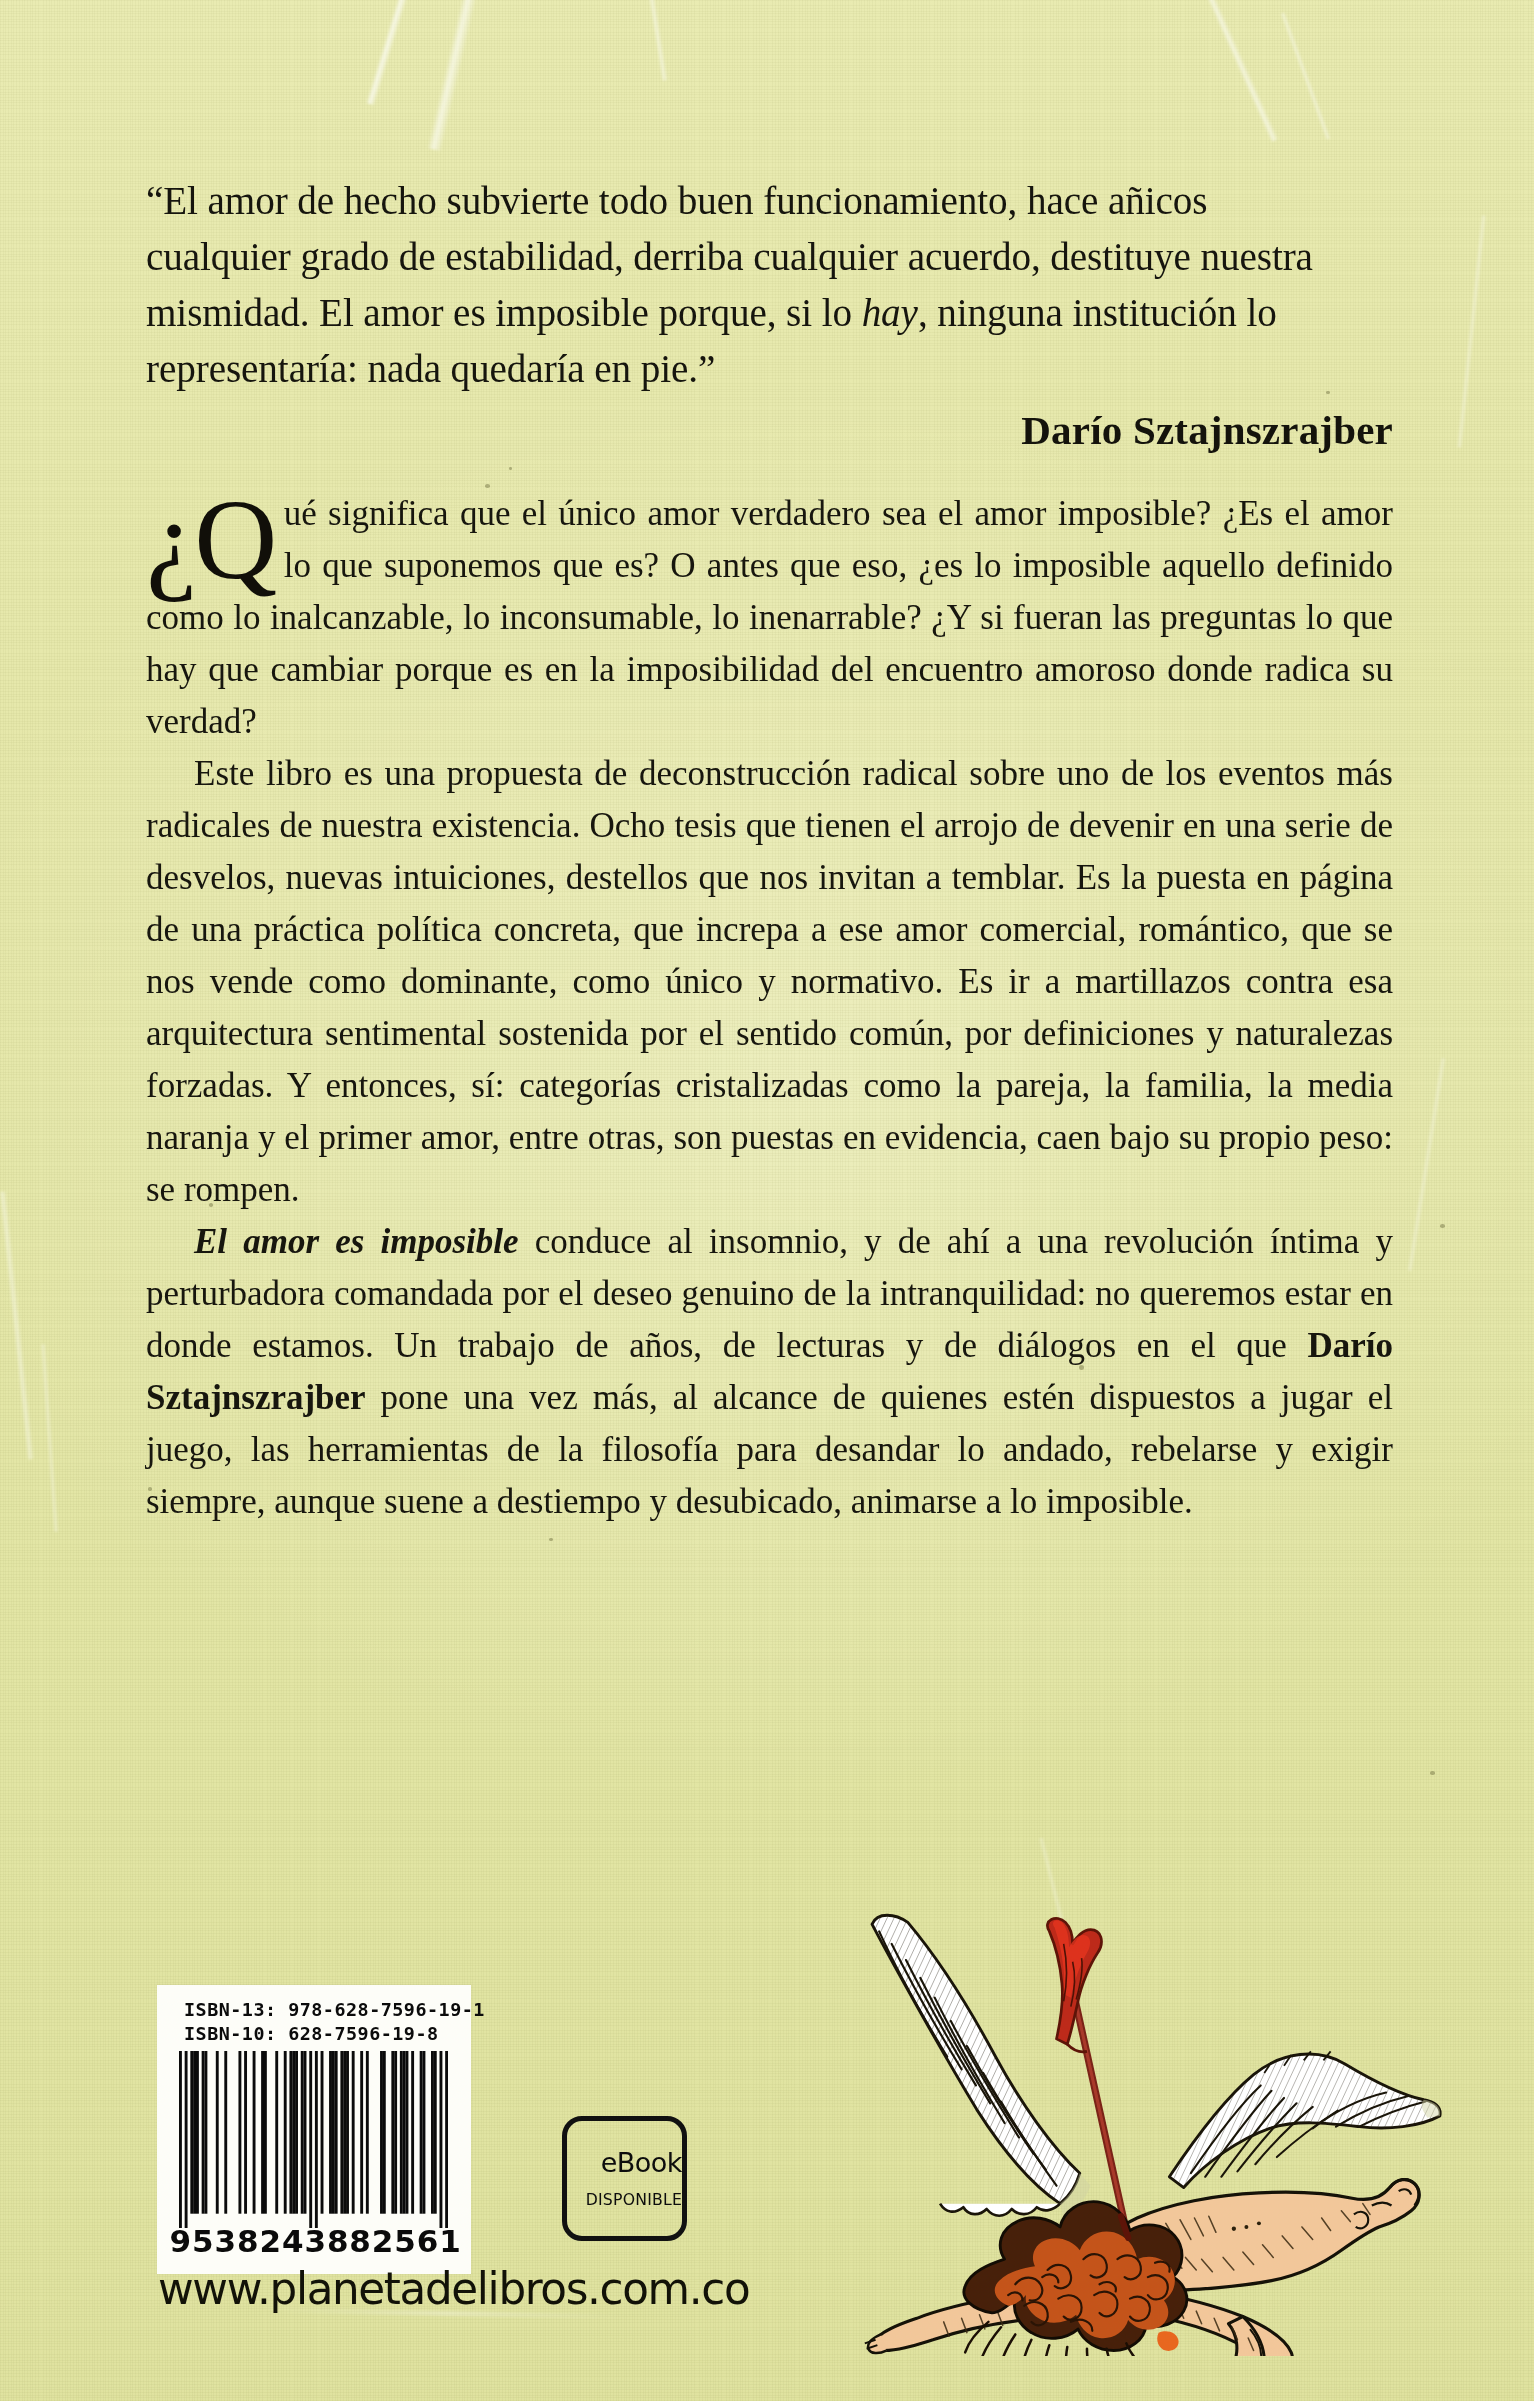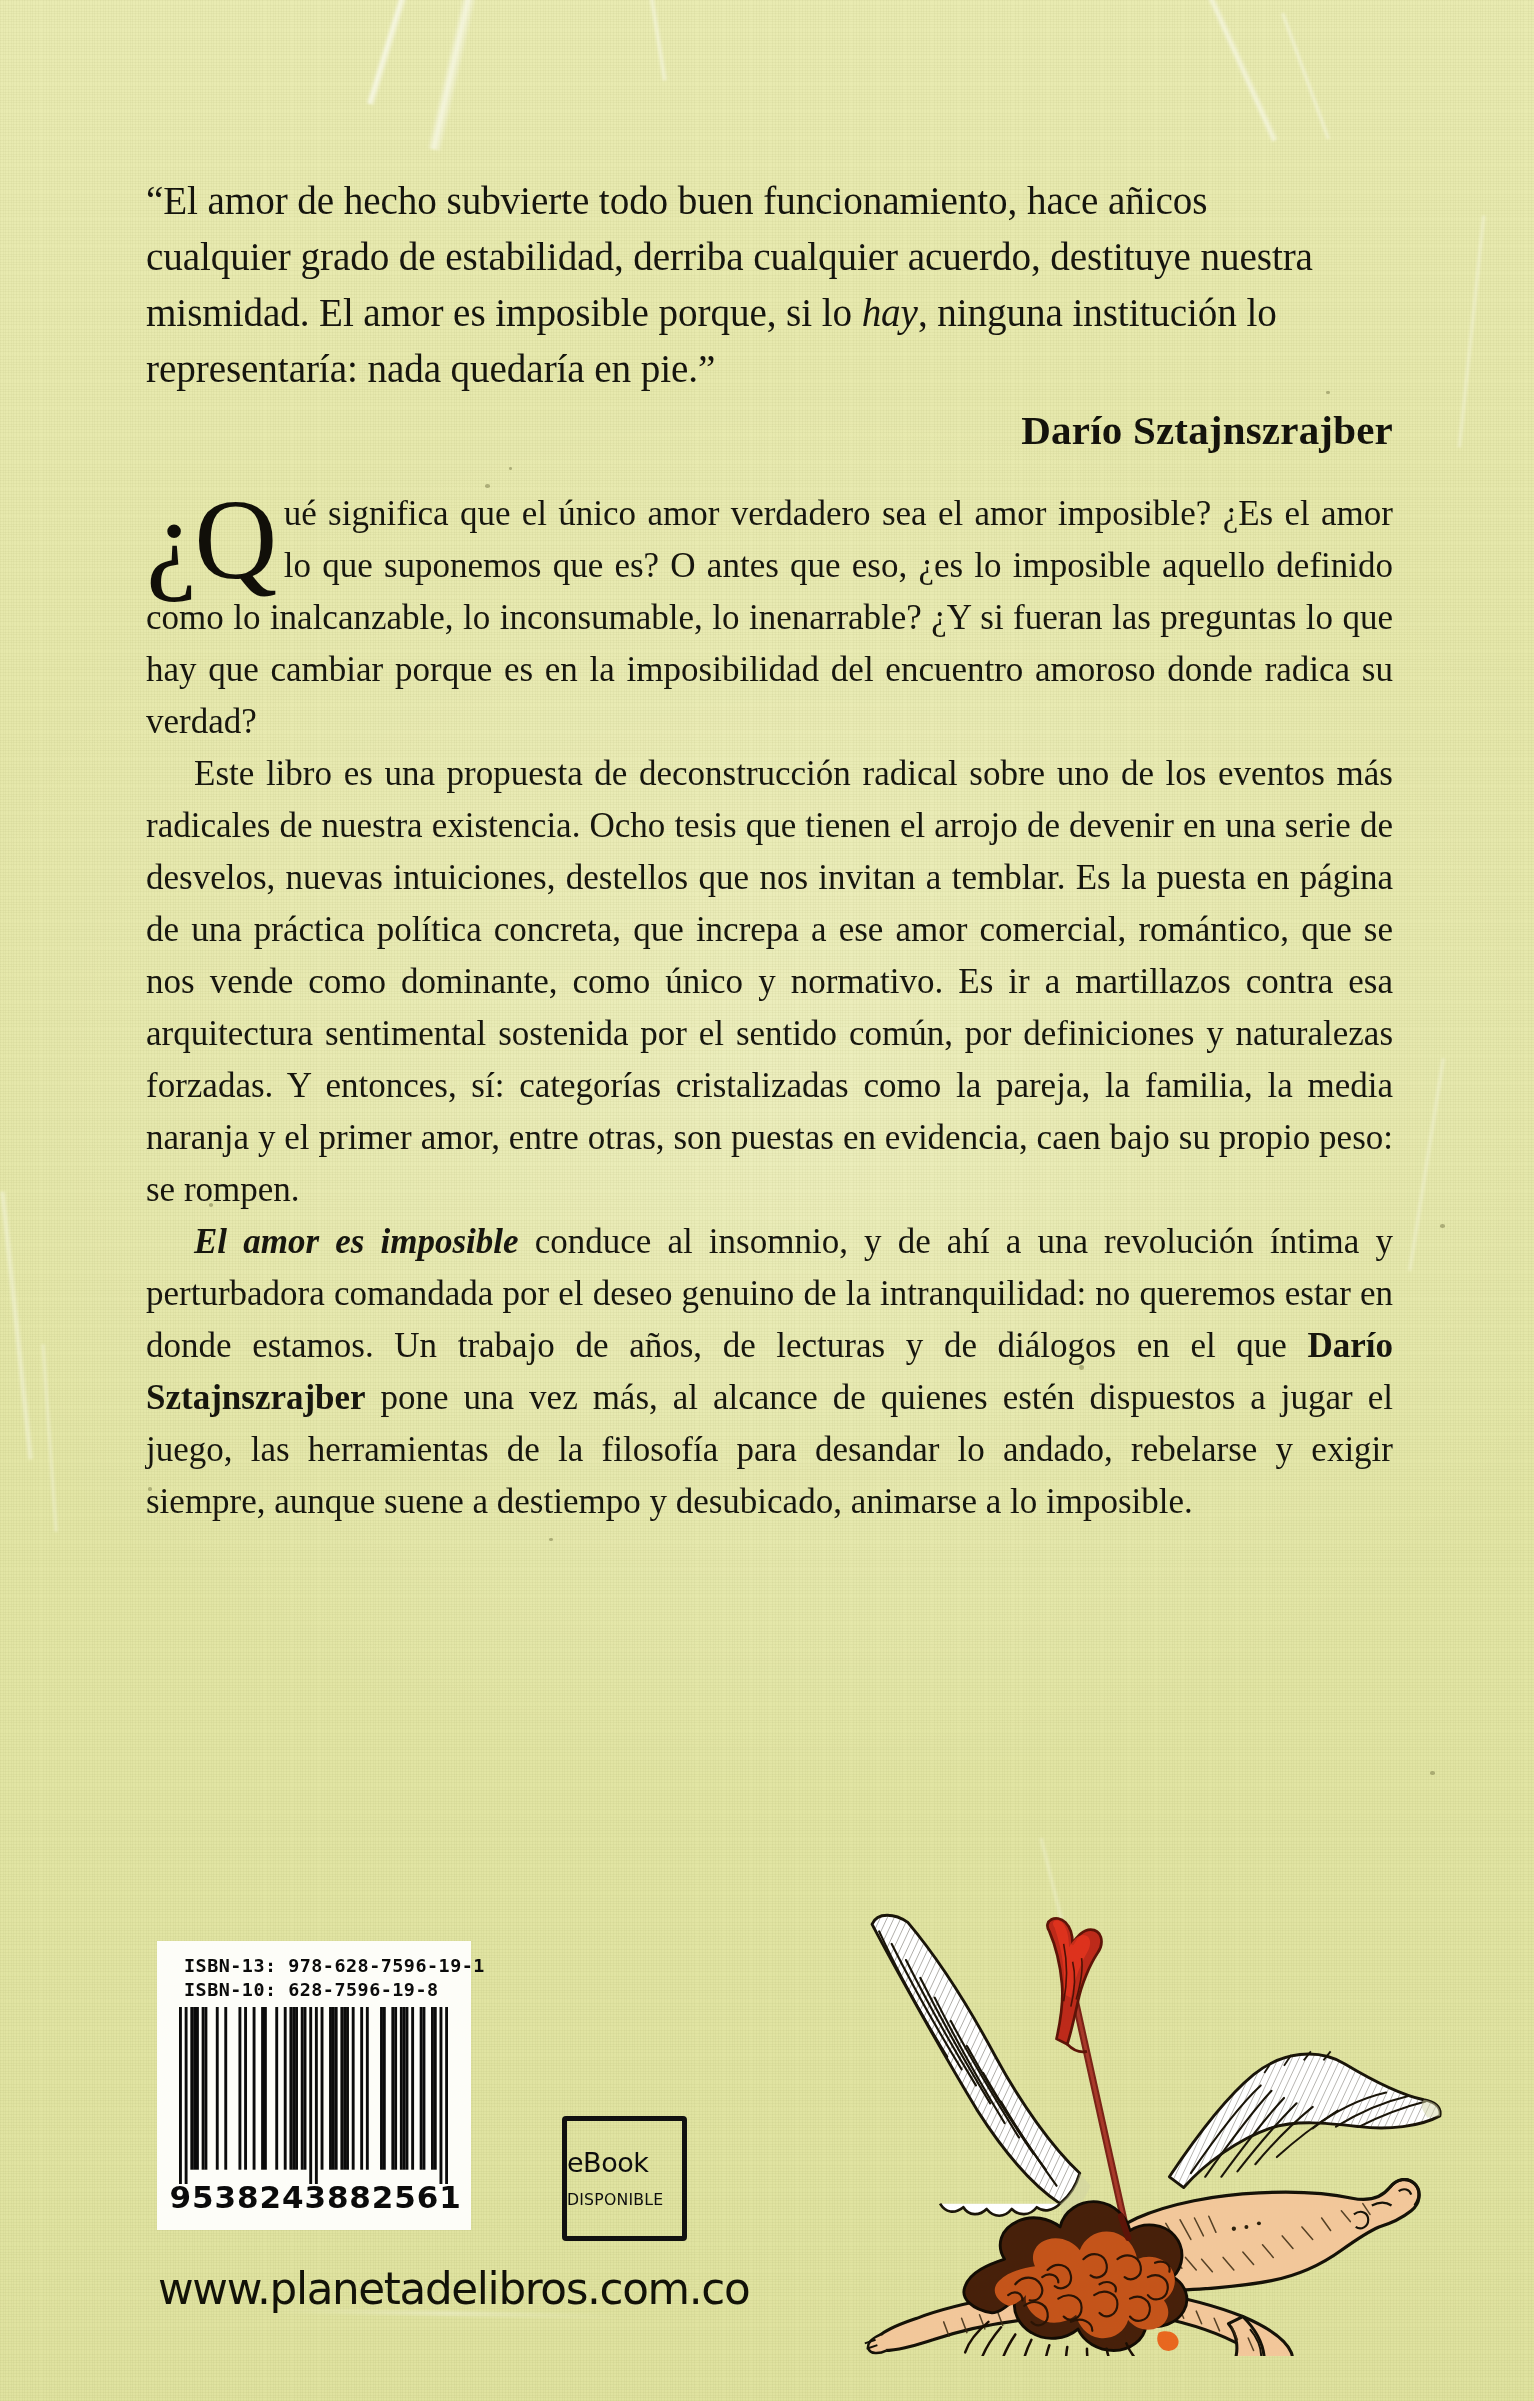--- a/index.html
+++ b/index.html
@@ -119,21 +119,21 @@
     color: #110f09;
     letter-spacing: -2.7px;
   }
   #body-copy b { font-weight: bold; }
   #body-copy .bi { font-weight: bold; font-style: italic; }
 
   
   #barcode-box {
     position: absolute;
     left: 157px;
-    top: 1941px;
+    top: 1985px;
     width: 314px;
     height: 289px;
     background: #fdfdf8;
     box-shadow: 0 0 0 0.4px rgba(0,0,0,0.05);
   }
   #isbn-lines {
     position: absolute;
     left: 27px;
     top: 12.5px;
     font-family: "DejaVu Sans Mono", monospace;
@@ -169,24 +169,24 @@
   #barcode-digits span { white-space: pre; }
 
   
   #ebook-badge {
     position: absolute;
     left: 562px;
     top: 2116px;
     width: 115px;
     height: 115px;
     border: 5.4px solid #111;
-    border-radius: 4px;
+    border-radius: 20px;
     display: flex;
     flex-direction: column;
-    align-items: flex-start;
+    align-items: flex-end;
     justify-content: center;
     background: transparent;
   }
   #ebook-title {
     font-family: "DejaVu Sans", sans-serif;
     font-size: 27px;
     color: #0d0d0d;
     letter-spacing: -0.5px;
     line-height: 29px;
   }

